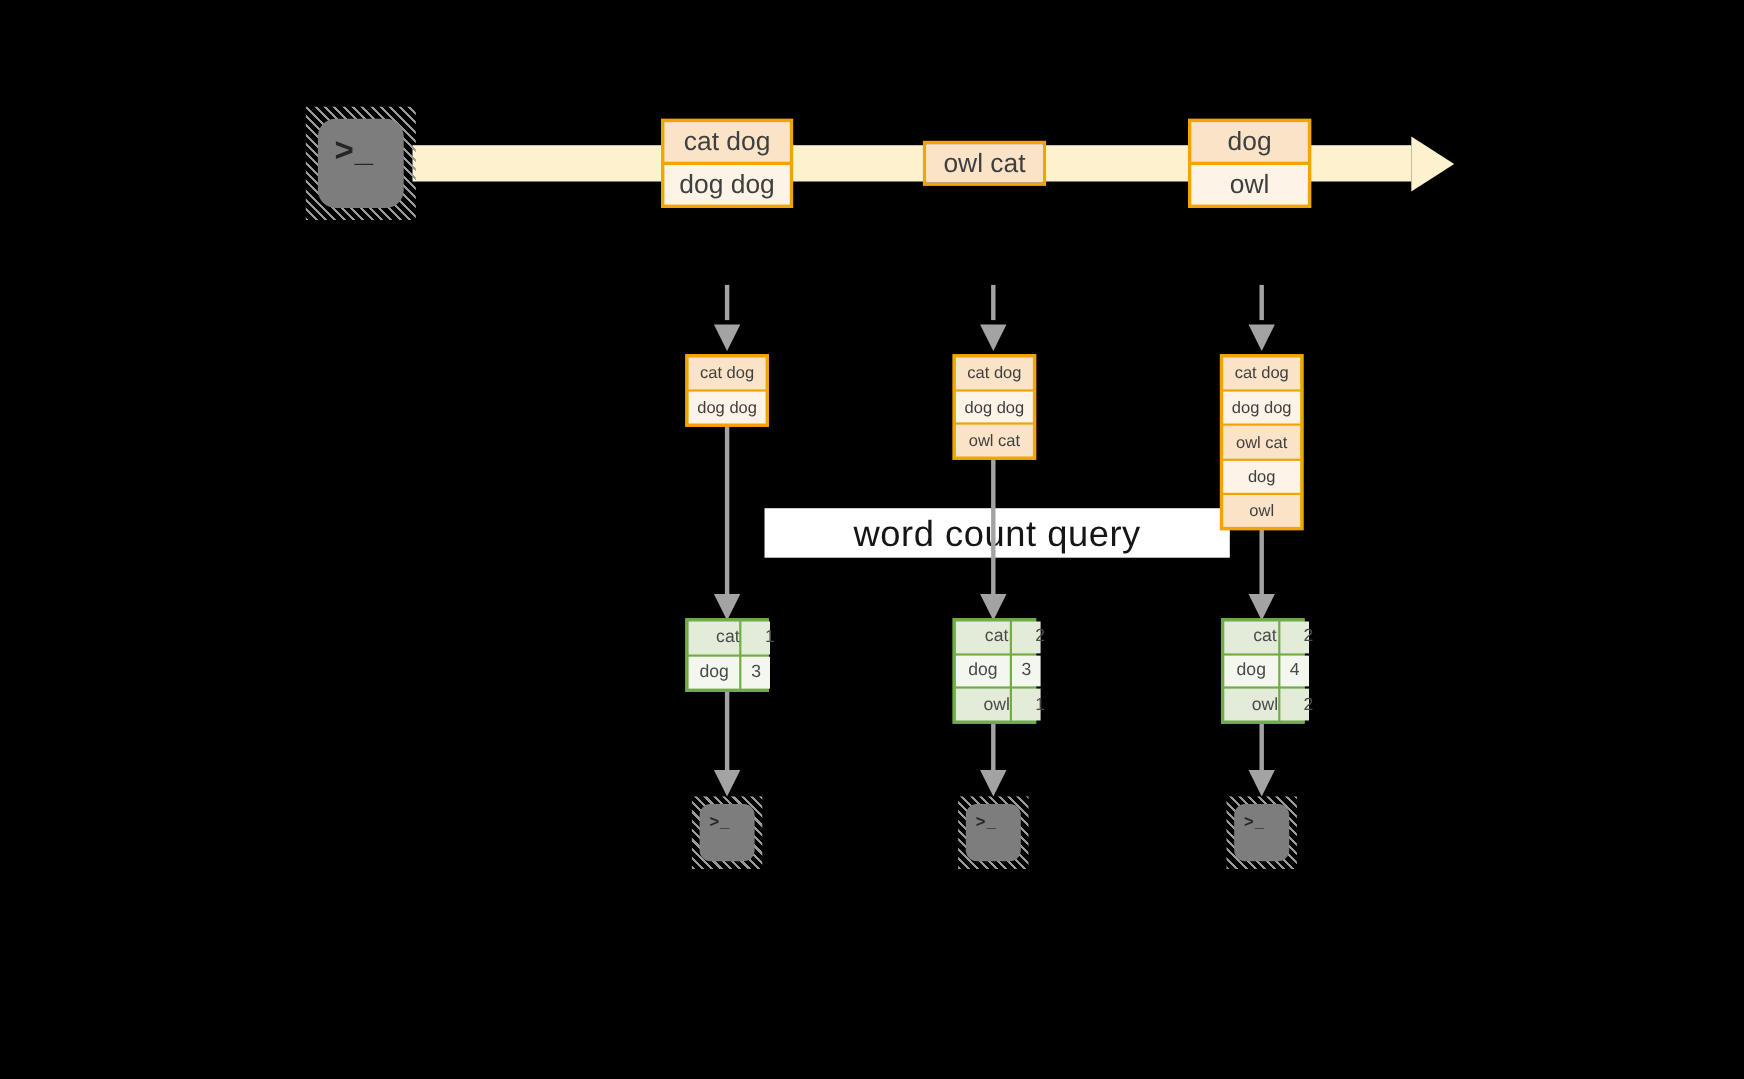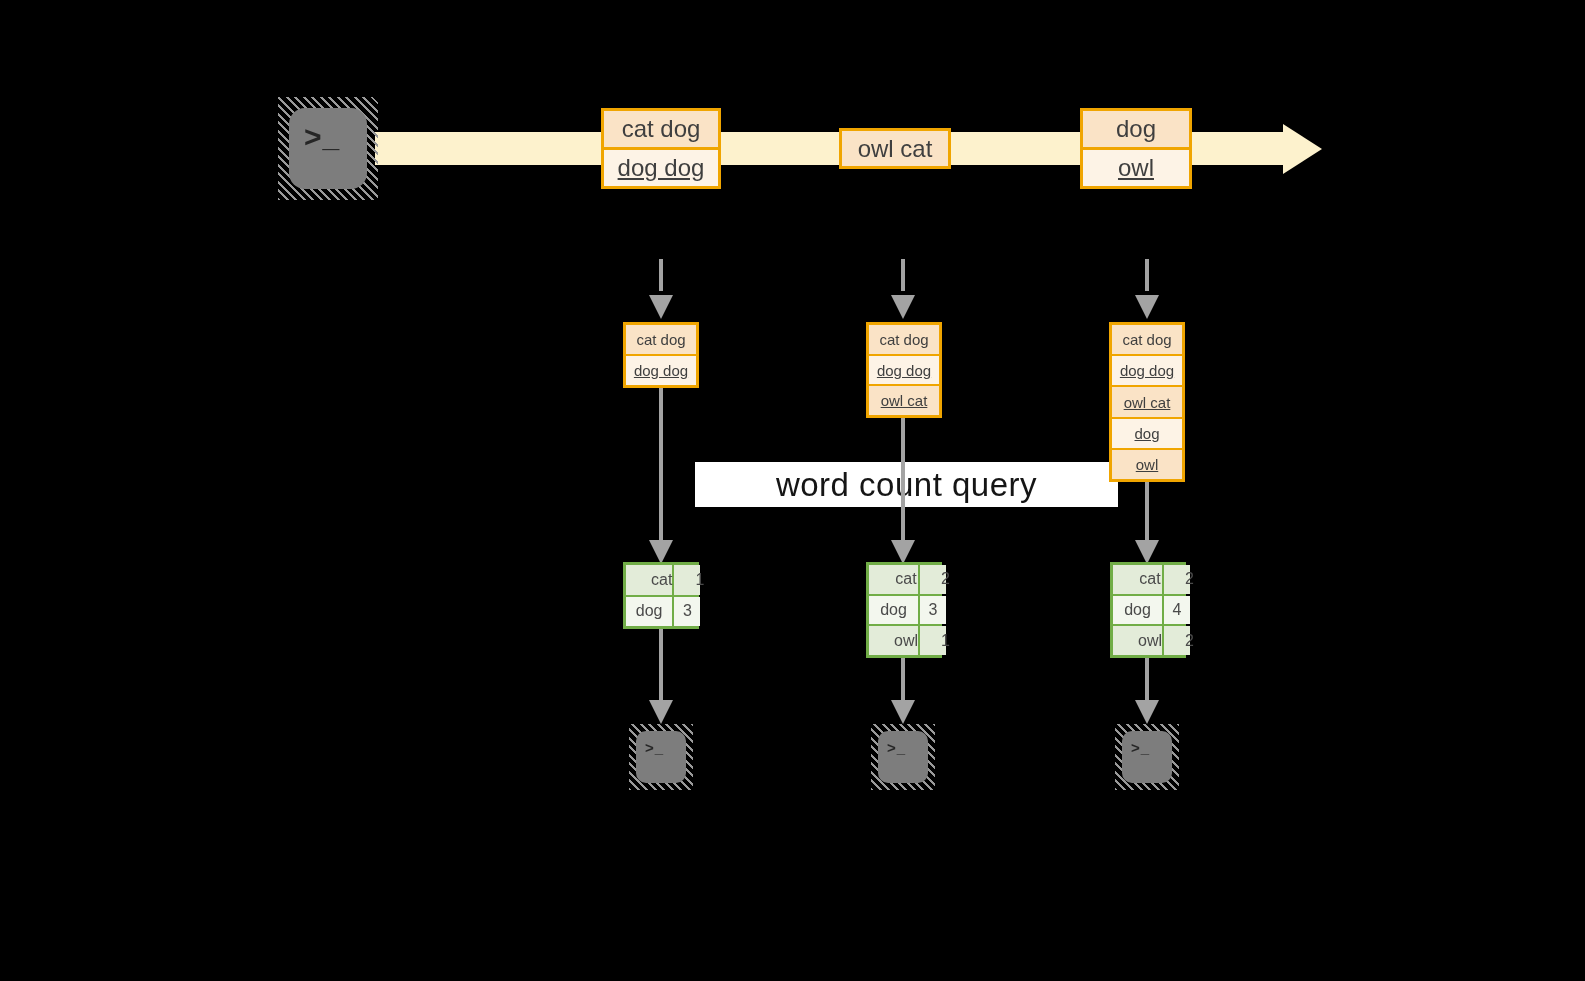--- a/index.html
+++ b/index.html
@@ -33,21 +33,21 @@
   .term.big .term-inner{inset:11px;border-radius:16px;}
   .term.small .term-inner{inset:7px;border-radius:10px;}
   .glyph{position:absolute;font-weight:900;letter-spacing:1px;line-height:1;}
   .term.big .glyph{left:15px;top:14px;font-size:30px;}
   .term.small .glyph{left:9px;top:9px;font-size:15px;}
   
   .obox{position:absolute;box-sizing:border-box;border:3px solid var(--orange-border);
     display:flex;flex-direction:column;background:var(--orange-border);}
   .obox .row{flex:1;display:flex;align-items:center;justify-content:center;
     color:var(--box-text);white-space:nowrap;}
-  .obox .row + .row{margin-top:3px;text-decoration:underline;}
+  .obox .row + .row{margin-top:3px;}
   .obox.small .row + .row{margin-top:2px;}
   .obox.big .row{font-size:24px;}
   .obox.small .row{font-size:15px;}
   .fill-dark{background:var(--peach-dark);}
   .fill-light{background:var(--peach-light);}
   
   .dashseg{position:absolute;width:4px;background:var(--arrow-gray);}
   .vline{position:absolute;width:4px;background:var(--arrow-gray);}
   .head-down{position:absolute;width:0;height:0;
     border-left:12px solid transparent;border-right:12px solid transparent;

